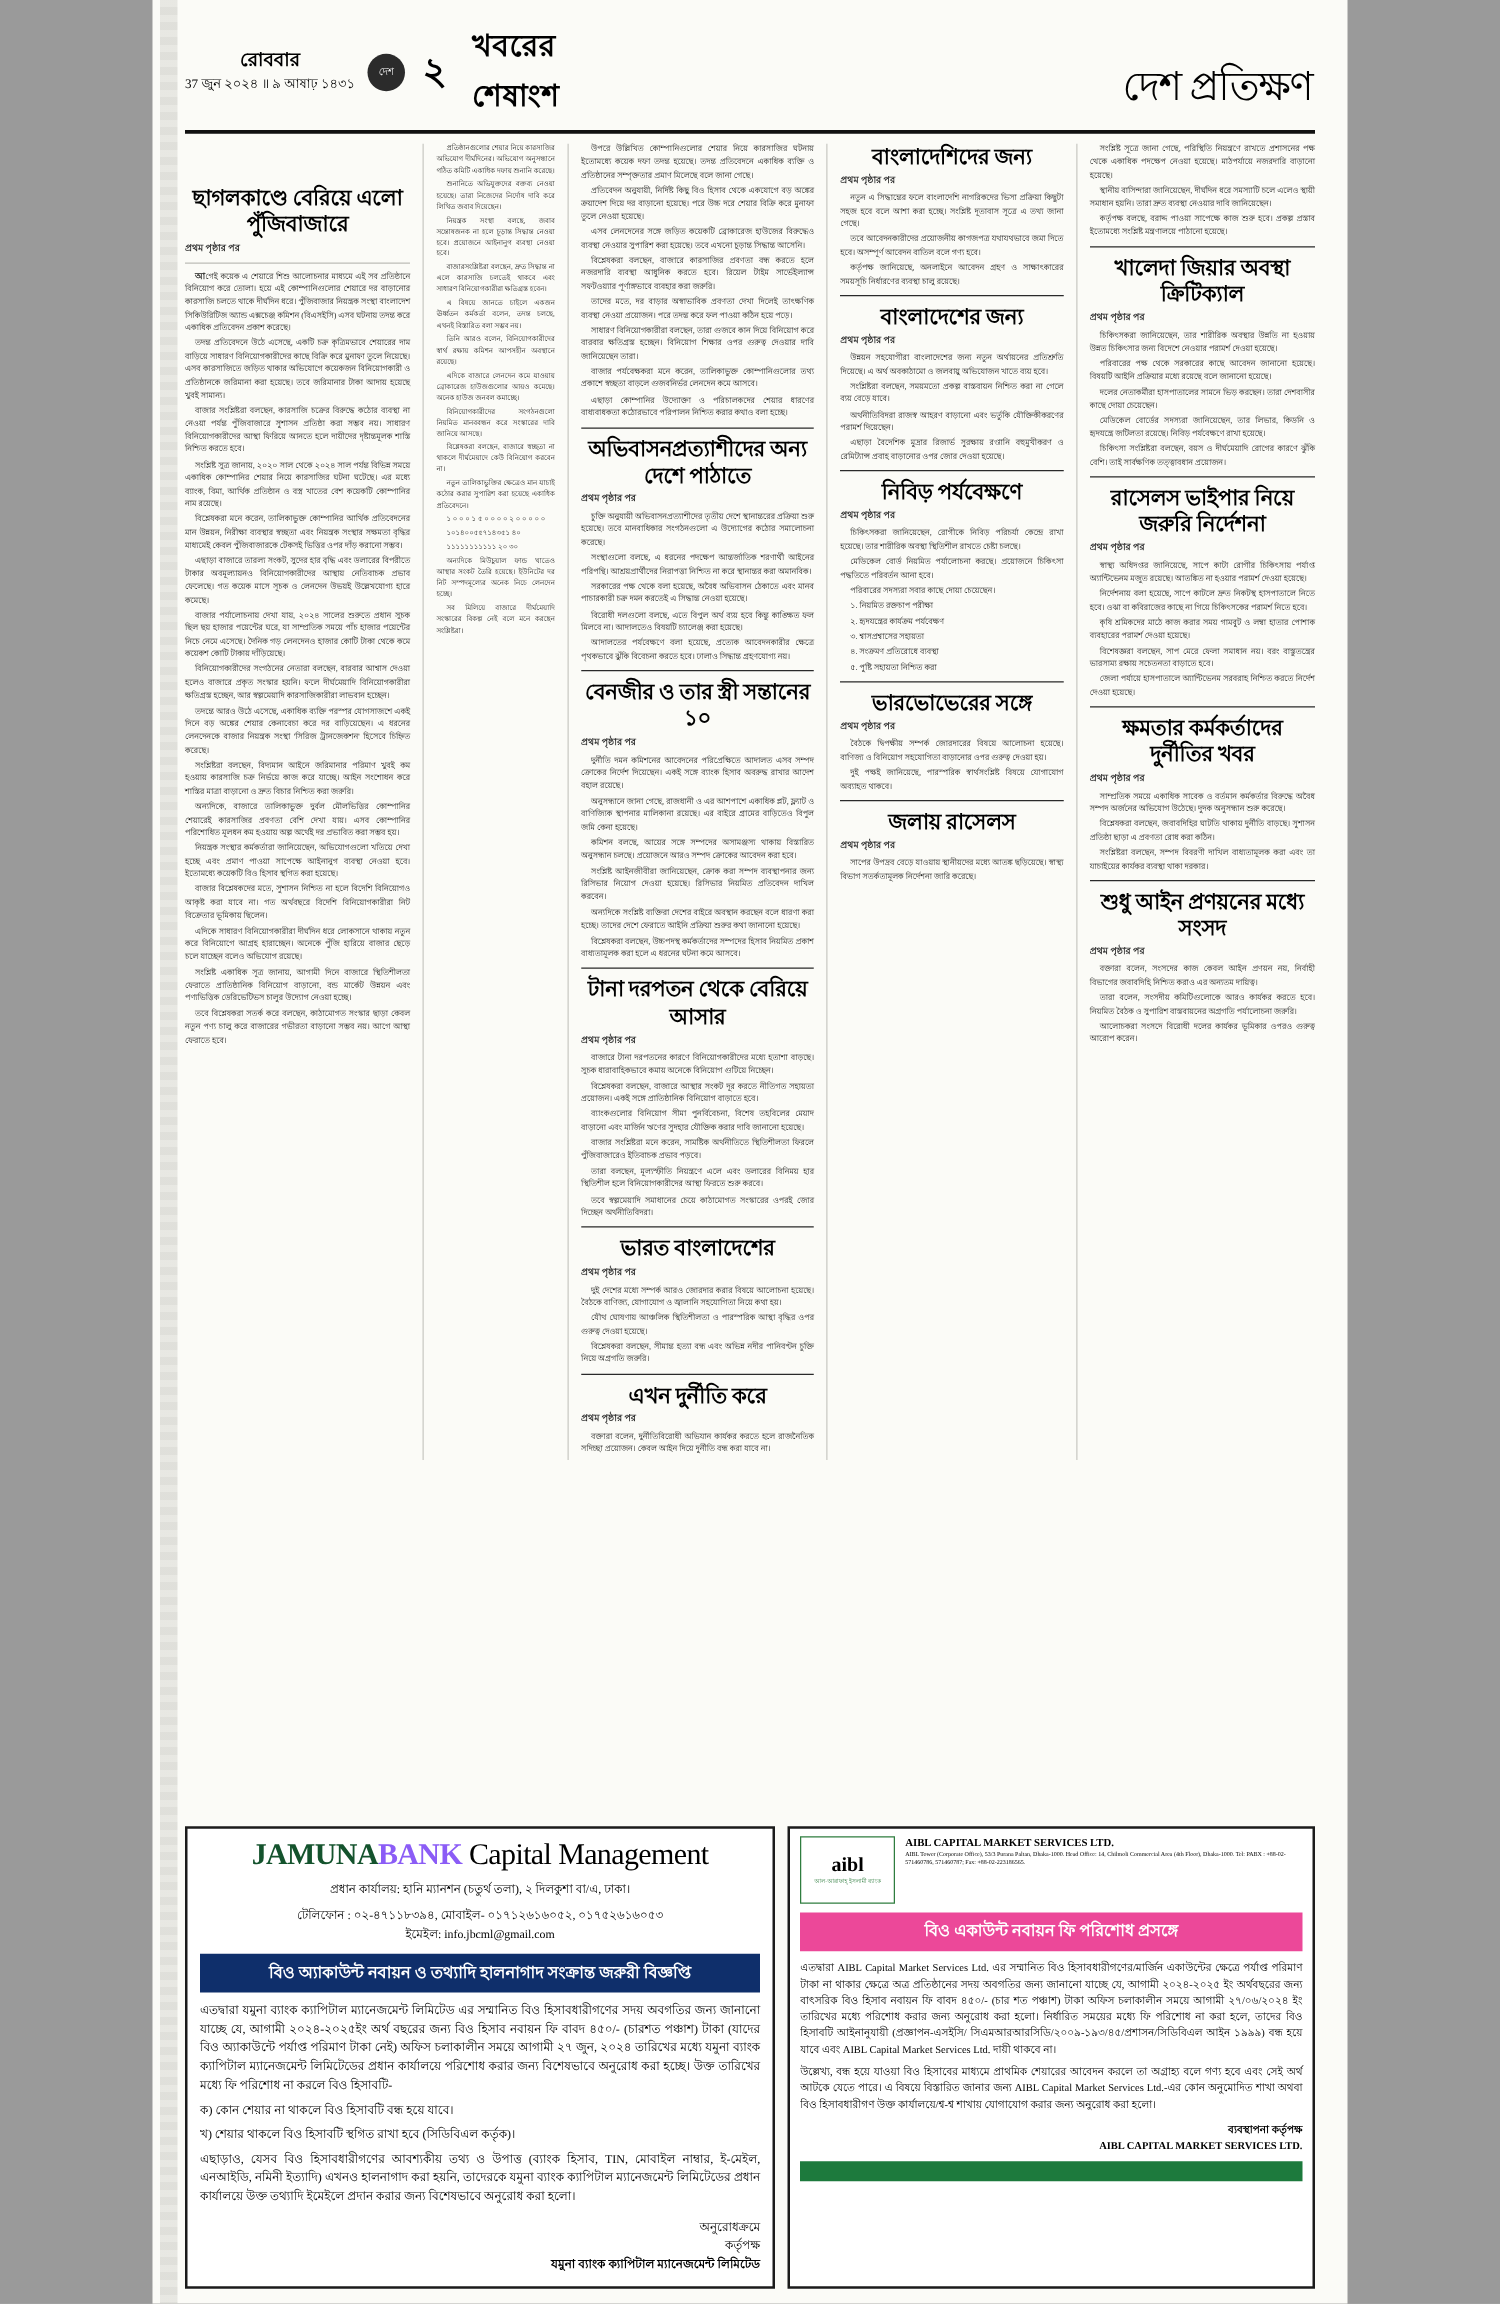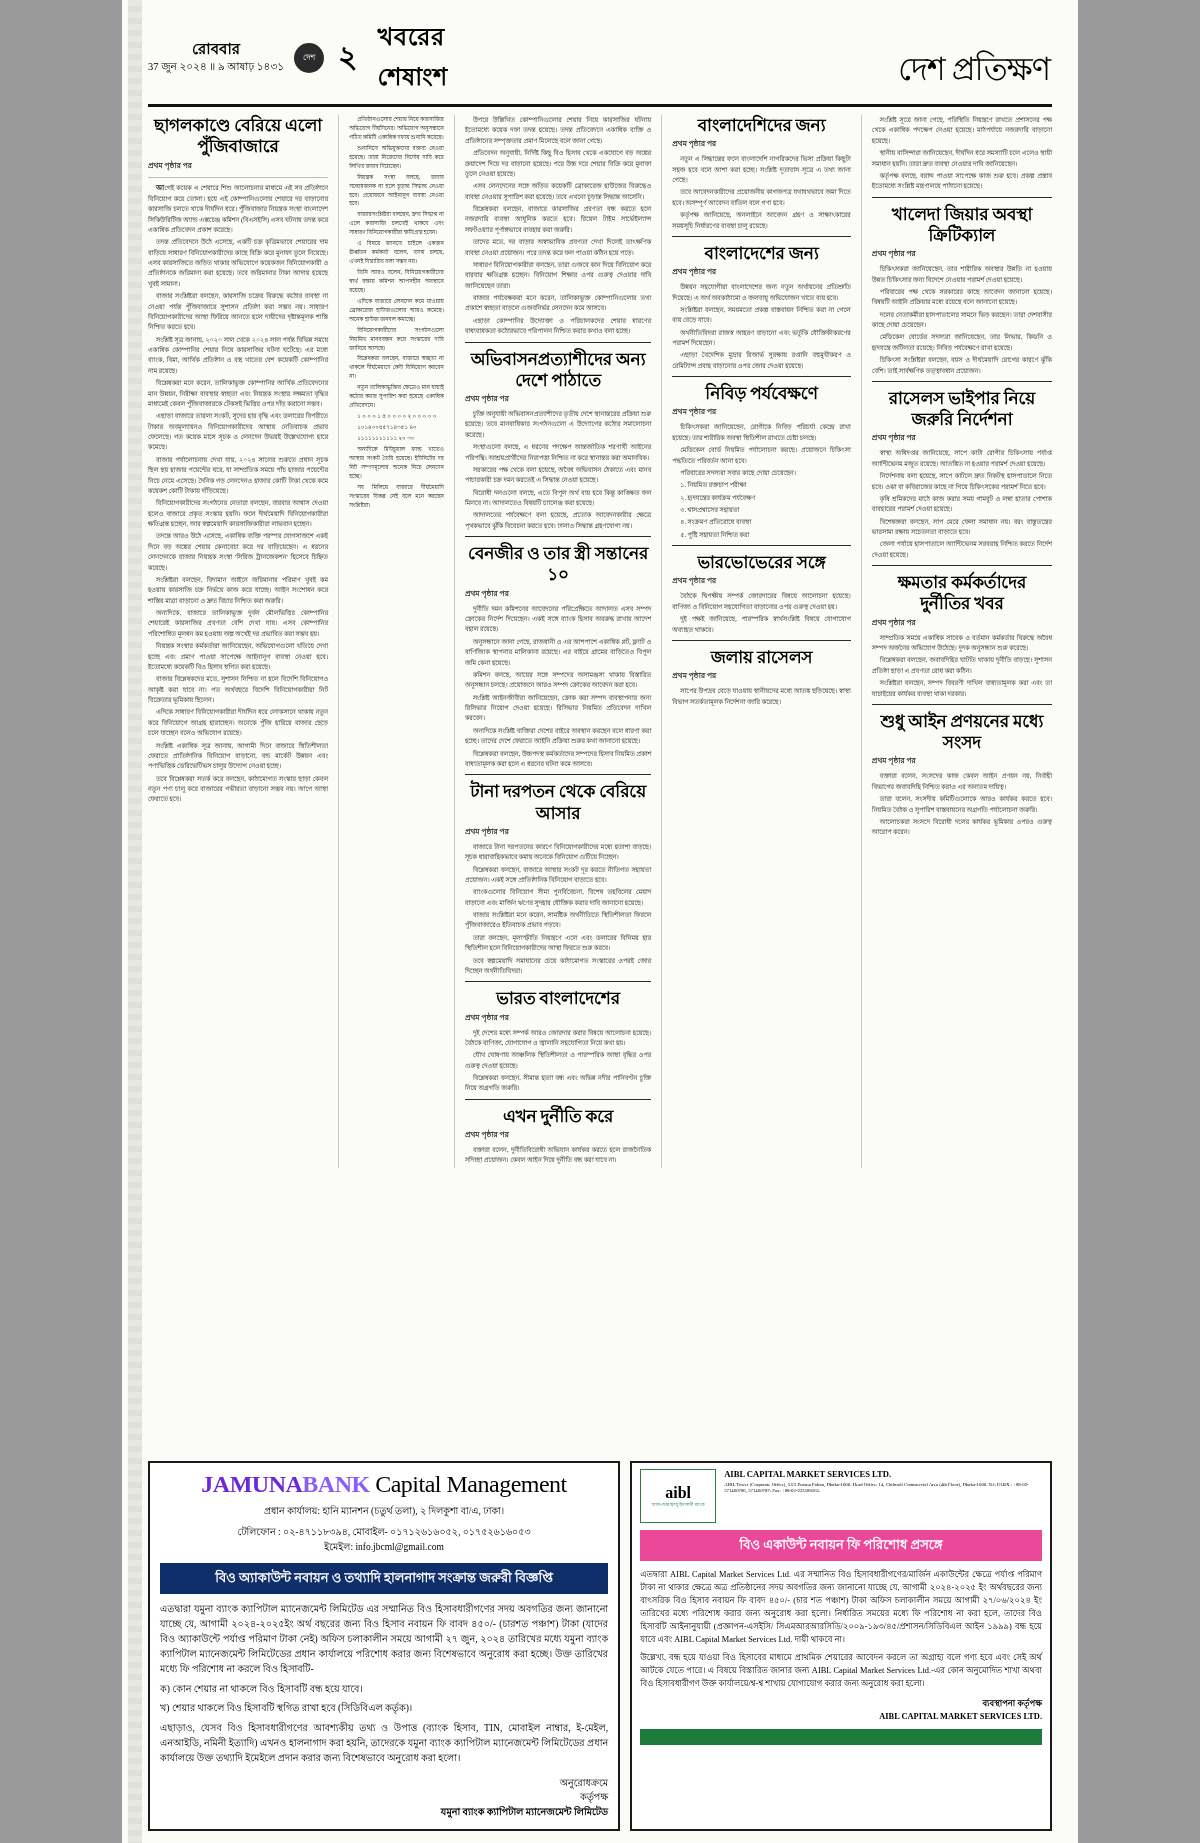--- a/index.html
+++ b/index.html
@@ -18,21 +18,21 @@
     display:flex;align-items:center;justify-content:center;font-size:8px;line-height:1;
     text-align:center;flex:0 0 auto;
   }
   .mh-pageno{font-size:30px;font-weight:bold;margin-left:4px;}
   .mh-section{font-size:24px;font-weight:bold;margin-left:10px;letter-spacing:.5px;}
   .mh-right{margin-left:auto;font-size:32px;font-weight:normal;letter-spacing:-1px;}
   .mh-right .brandbox{display:inline-block;border:0;padding:0 2px;}
 
   .content{display:flex;gap:10px;margin-top:8px;}
   .col{box-sizing:border-box;}
-  .c1{width:232px;}
+  .c1{width:232px;margin-top:33px;}
   .c2{width:122px;}
   .c3{width:240px;}
   .c4{width:230px;}
   .c5{width:232px;}
   .vline{width:1px;background:#c9c9c4;flex:0 0 1px;}
 
   h2.head{
     font-size:17px;font-weight:bold;text-align:center;margin:0 0 2px 0;line-height:1.25;
     letter-spacing:-.2px;
   }
@@ -46,21 +46,21 @@
   }
   .body-text.tiny{font-size:5.6px;line-height:1.6;}
   .body-text p{margin:0 0 2px 0;text-indent:8px;}
   .drop-first::first-letter{font-size:7px;font-weight:bold;}
 
   
   .ad-jamuna{
     border:2px solid #1b1b1b;margin-top:8px;background:#fff;padding:8px 10px 10px 10px;
   }
   .jb-title{font-size:24px;text-align:center;font-weight:bold;letter-spacing:-.5px;}
-  .jb-title .j1{color:#6d28d9;font-weight:bold;text-align:center;}
+  .jb-title .j1{color:#14532d;font-weight:bold;text-align:center;}
   .jb-title .j2{color:#8b5cf6;font-weight:bold;}
   .jb-line{font-size:9.5px;text-align:center;margin-top:6px;}
   .jb-mail{font-size:9.5px;text-align:center;}
   .jb-bar{
     background:#0f2f6b;color:#fff;text-align:center;font-size:13px;font-weight:bold;
     padding:5px 2px;margin:8px 0 8px 0;
   }
   .jb-body{font-size:9.6px;line-height:1.55;text-align:justify;}
   .jb-body p{margin:0 0 5px 0;}
   .jb-sign{text-align:right;font-size:9.6px;line-height:1.5;margin-top:10px;}

